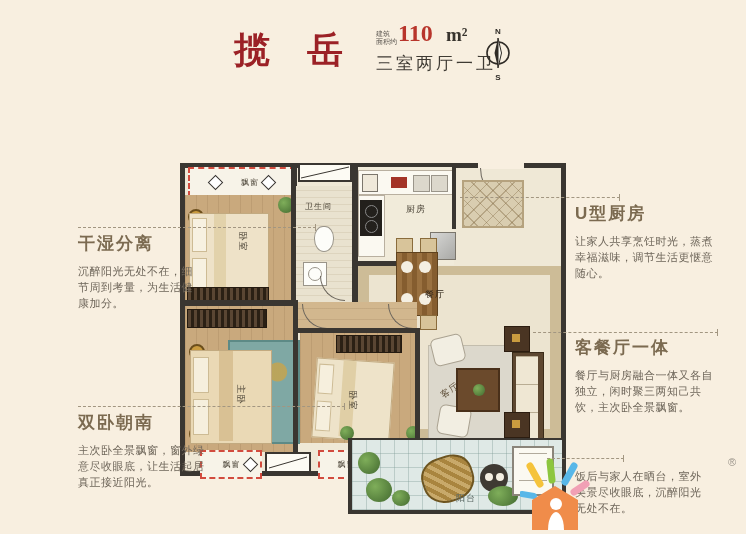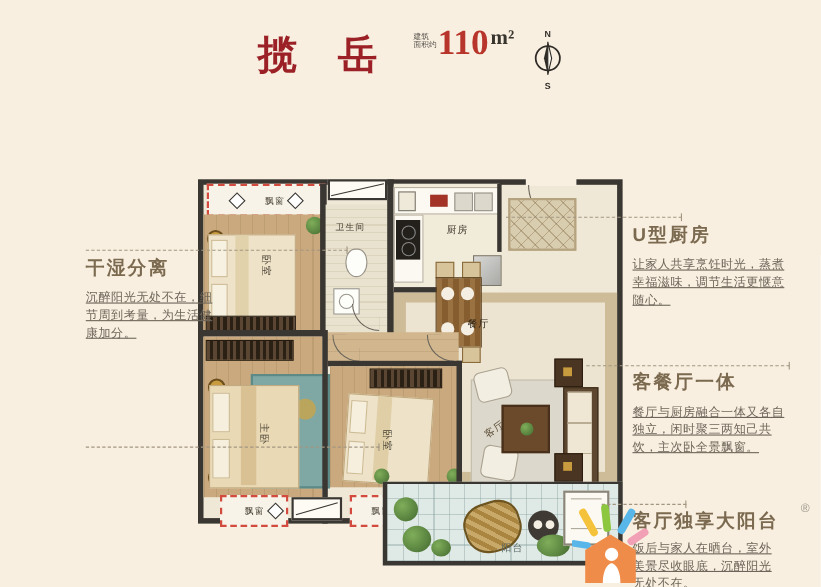--- a/index.html
+++ b/index.html
@@ -6,31 +6,31 @@
   body{font-family:"Liberation Sans",sans-serif;}
   #stage{position:relative;width:746px;height:534px;background:#f8efe0;overflow:hidden;}
   .abs{position:absolute;}
 
   
   .main-title{left:234px;top:26px;font-family:"Liberation Serif",serif;font-weight:bold;
     font-size:36px;color:#9b2126;letter-spacing:14px;}
   .area-block{left:376px;top:24px;width:130px;}
   .area-prefix{position:absolute;left:0;top:6px;font-size:7px;color:#55504a;line-height:8px;}
   .area-value{position:absolute;left:22px;top:-4px;font-family:"Liberation Serif",serif;
-    font-weight:bold;font-size:32px;color:#b8352b;}
+    font-weight:bold;font-size:24px;color:#b8352b;}
   .area-unit{position:absolute;left:70px;top:0px;font-family:"Liberation Serif",serif;
     font-weight:bold;font-size:19px;color:#38342e;}
   .layout-text{left:376px;top:52px;font-family:"Liberation Serif",serif;font-size:17px;
     color:#3e3a33;letter-spacing:3px;}
   .compass{left:477px;top:28px;width:42px;height:54px;text-align:center;}
   .compass .n,.compass .s{font-size:8px;font-weight:bold;color:#2f2b26;line-height:8px;}
 
   
   .ann-title{font-size:17px;font-weight:bold;color:#7b6a50;letter-spacing:2px;}
-  .ann-body{font-size:11px;color:#6e665a;line-height:16px;letter-spacing:0.5px;text-decoration:underline;}
+  .ann-body{font-size:11px;color:#6e665a;line-height:16px;letter-spacing:0.5px;}
   .leader{height:0;border-top:1px dashed #a29681;}
   .tick{width:1px;height:7px;background:#a29681;}
 
   
   .wall{background:#3a3631;}
   .room-label{font-size:9px;color:#4a4336;letter-spacing:1px;white-space:nowrap;}
   .rot90{transform:rotate(90deg);transform-origin:center;}
   .wood{background:#c9a97d;background-image:repeating-linear-gradient(90deg,rgba(80,50,20,0.10) 0 1px,transparent 1px 11px);}
   .wood2{background:#d2b78e;background-image:repeating-linear-gradient(0deg,rgba(80,50,20,0.10) 0 1px,transparent 1px 11px);}
   .slats{background:repeating-linear-gradient(90deg,#5a4633 0 3px,#2b2014 3px 6px);border:1px solid #241a10;}
@@ -52,20 +52,21 @@
 
   <div class="abs main-title">揽 岳</div>
   <div class="abs area-block">
     <div class="area-prefix">
       <div>建筑</div>
       <div>面积约</div>
     </div>
     <div class="area-value">110</div>
     <div class="area-unit">m²</div>
   </div>
+  <div class="abs layout-text">三室两厅一卫</div>
 
   <div class="abs compass">
     <div class="n">N</div>
     <svg width="34" height="34" viewBox="-17 -17 34 34">
       <circle cx="0" cy="0" r="11" fill="none" stroke="#2f2b26" stroke-width="1.6"></circle>
       <polygon points="0,-15 3.5,0 0,15 0,-15" fill="#fdfaf2" stroke="#2f2b26" stroke-width="1"></polygon>
       <polygon points="0,-15 -3.5,0 0,15" fill="#2f2b26"></polygon>
     </svg>
     <div class="s">S</div>
   </div>
@@ -229,39 +230,42 @@
 
   <div class="abs leader" style="left:78px;top:227px;width:238px;"></div>
   <div class="abs tick" style="left:315px;top:224px;"></div>
   <div class="abs" style="left:78px;top:232px;width:130px;">
     <div class="ann-title">干湿分离</div>
     <div class="ann-body" style="margin-top:8px;width:118px;">沉醉阳光无处不在，细节周到考量，为生活健康加分。</div>
   </div>
 
   <div class="abs leader" style="left:78px;top:406px;width:267px;"></div>
   <div class="abs tick" style="left:344px;top:403px;"></div>
+  <div class="abs" style="left:78px;top:411px;width:140px;">
+    <div class="ann-title">双卧朝南</div>
+    <div class="ann-body" style="margin-top:8px;width:128px;">主次卧全景飘窗，窗外绿意尽收眼底，让生活起居真正接近阳光。</div>
+  </div>
 
   <div class="abs leader" style="left:460px;top:197px;width:160px;"></div>
   <div class="abs tick" style="left:619px;top:194px;"></div>
   <div class="abs" style="left:575px;top:202px;width:150px;">
     <div class="ann-title">U型厨房</div>
     <div class="ann-body" style="margin-top:8px;width:138px;">让家人共享烹饪时光，蒸煮幸福滋味，调节生活更惬意随心。</div>
   </div>
 
   <div class="abs leader" style="left:533px;top:332px;width:185px;"></div>
   <div class="abs tick" style="left:717px;top:329px;"></div>
   <div class="abs" style="left:575px;top:336px;width:150px;">
     <div class="ann-title">客餐厅一体</div>
     <div class="ann-body" style="margin-top:8px;width:138px;">餐厅与厨房融合一体又各自独立，闲时聚三两知己共饮，主次卧全景飘窗。</div>
   </div>
 
   <div class="abs leader" style="left:547px;top:458px;width:77px;"></div>
   <div class="abs tick" style="left:623px;top:455px;"></div>
   <div class="abs" style="left:575px;top:462px;width:160px;">
-    <div class="ann-title">客厅独享大阳台</div>
     <div class="ann-body" style="margin-top:6px;width:128px;">饭后与家人在晒台，室外美景尽收眼底，沉醉阳光无处不在。</div>
   </div>
 
   <div class="abs" style="left:520px;top:450px;width:226px;height:84px;">
     <svg class="abs" style="left:0;top:6px;" width="70" height="78" viewBox="0 0 70 78">
       <path d="M20 28 L10 10" stroke="#f5c33b" stroke-width="7" stroke-linecap="round"></path>
       <path d="M32 24 L30 6" stroke="#8dc63f" stroke-width="7" stroke-linecap="round"></path>
       <path d="M45 26 L54 10" stroke="#58b7e8" stroke-width="7" stroke-linecap="round"></path>
       <path d="M54 36 L66 28" stroke="#f1a0b5" stroke-width="7" stroke-linecap="round"></path>
       <path d="M14 40 L2 38" stroke="#58b7e8" stroke-width="6" stroke-linecap="round"></path>

